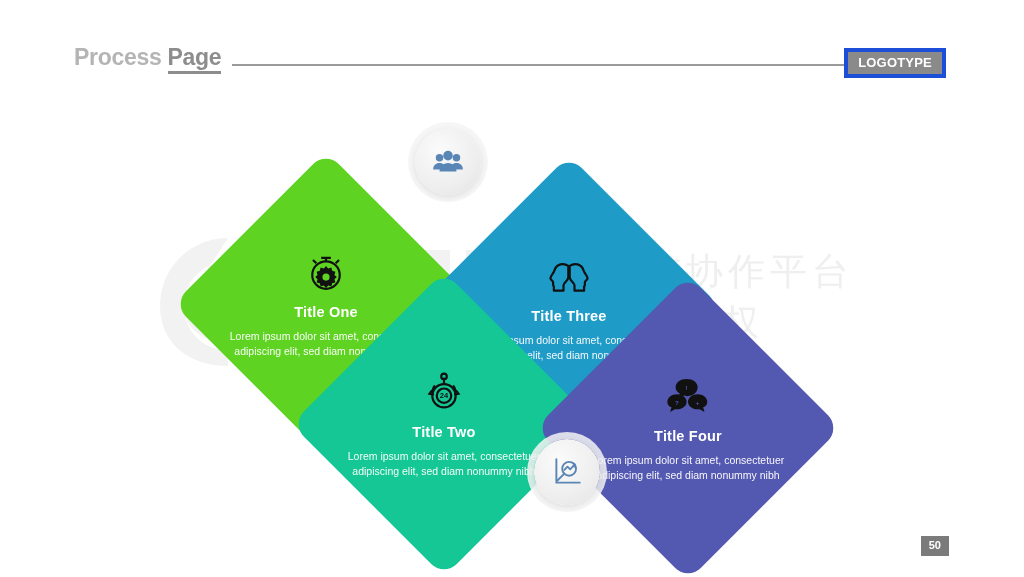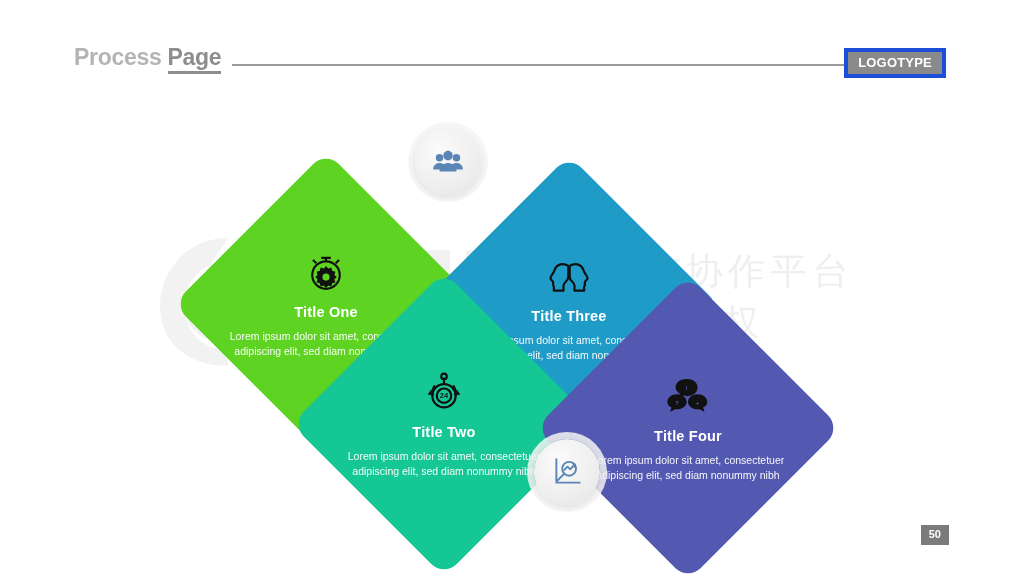--- a/index.html
+++ b/index.html
@@ -139,21 +139,21 @@
     align-items: center;
     justify-content: center;
   }
   #badge-top    { left: 415px; top: 129px; }
   #badge-bottom { left: 534px; top: 439px; }
   .badge svg { width: 34px; height: 34px; }
 
   
   #page-marker {
     position: absolute;
-    right: 12px; bottom: 32px;
+    right: 12px; bottom: 21px;
     display: flex;
     align-items: flex-start;
     z-index: 4;
   }
   #page-number {
     background: #7b7b7b;
     color: #ffffff;
     font-size: 11px;
     font-weight: bold;
     padding: 3px 8px 4px 8px;

